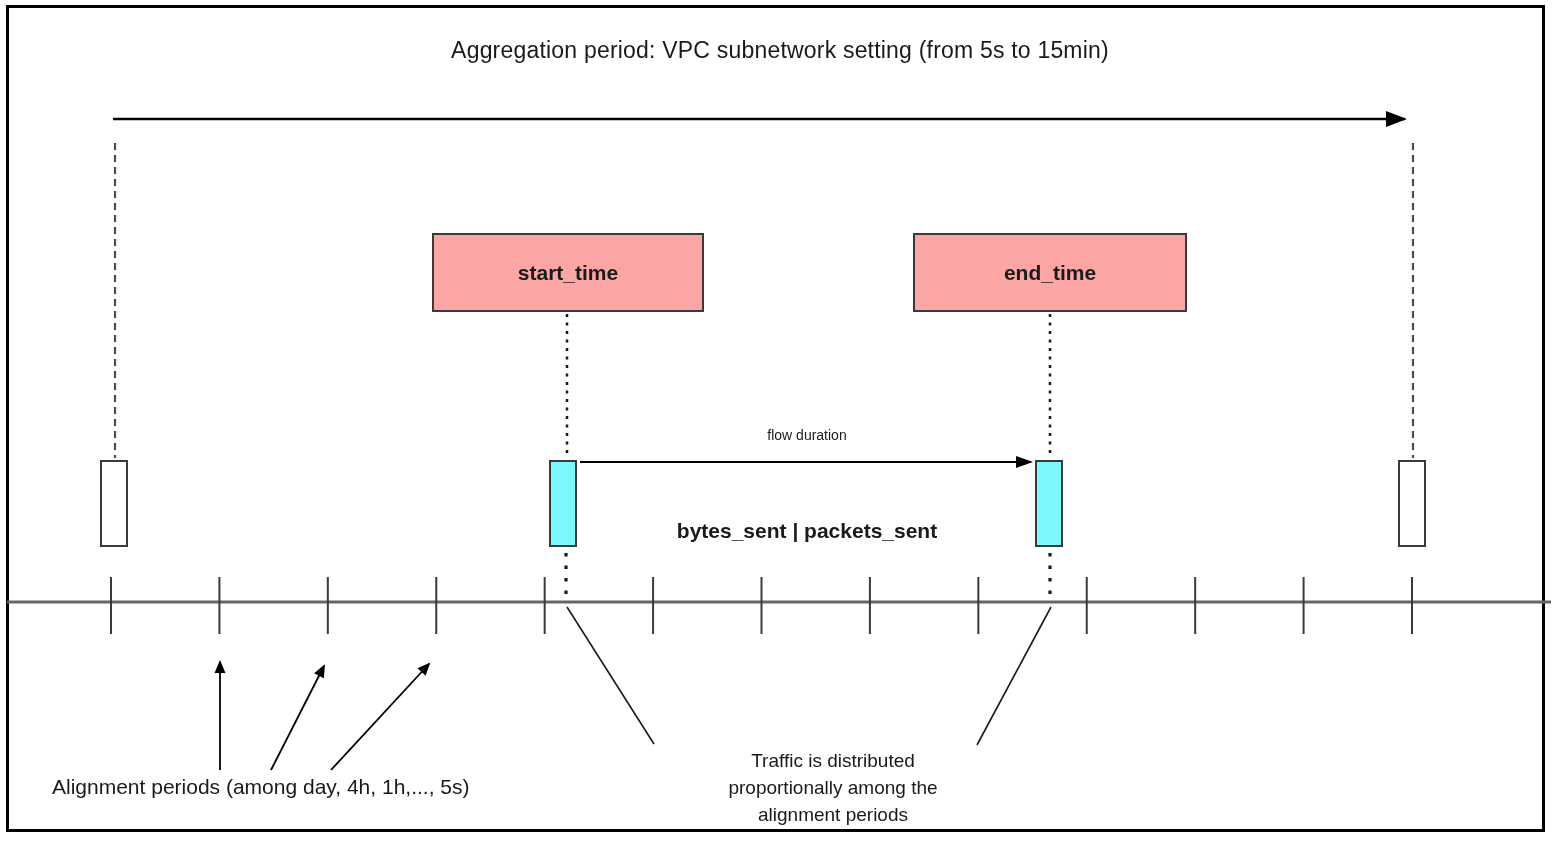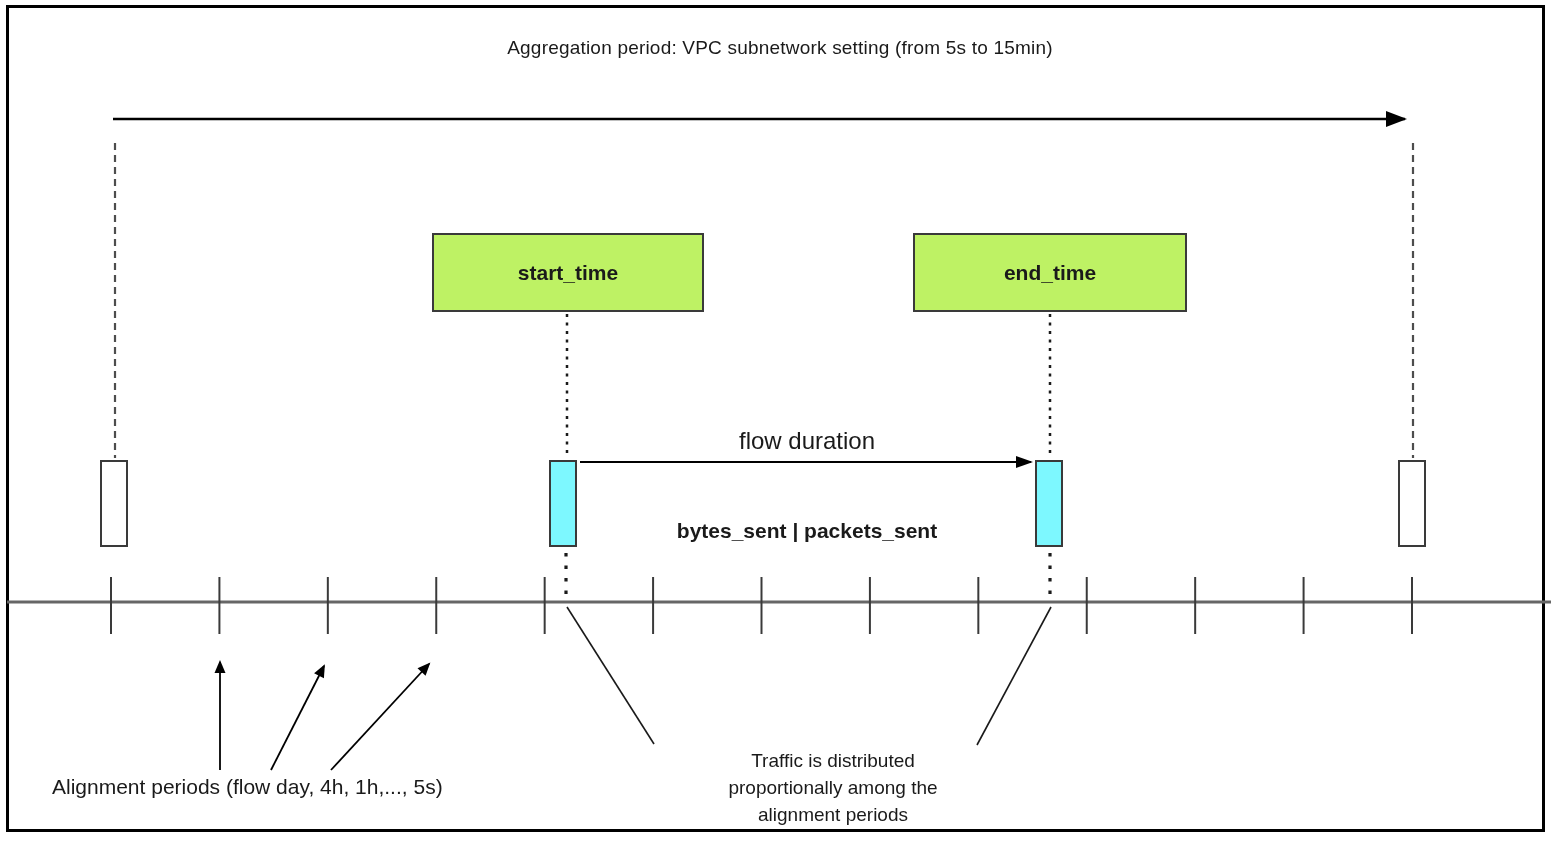--- a/index.html
+++ b/index.html
@@ -1,31 +1,31 @@
 <!DOCTYPE html>
 <html><head>
 <meta charset="utf-8">
 <style>
   html,body{margin:0;padding:0;background:#ffffff;}
   body{width:1560px;height:846px;position:relative;font-family:"Liberation Sans",sans-serif;color:#1a1a1a;overflow:hidden;}
   .frame{position:absolute;left:6px;top:5px;width:1539px;height:827px;border:3px solid #000;background:#fff;box-sizing:border-box;}
   svg.overlay{position:absolute;left:0;top:0;width:1560px;height:846px;}
   .abs{position:absolute;}
-  .title{left:0;top:37px;width:1560px;text-align:center;font-size:19px;letter-spacing:.2px;}
-  .label-box{border:2px solid #3a3a3a;background:#bef264;display:flex;align-items:center;justify-content:center;font-weight:bold;font-size:21px;box-sizing:border-box;}
+  .title{left:0;top:37px;width:1560px;text-align:center;font-size:23px;letter-spacing:.2px;}
+  .label-box{border:2px solid #3a3a3a;background:#fca5a5;display:flex;align-items:center;justify-content:center;font-weight:bold;font-size:21px;box-sizing:border-box;}
   #start-box{left:432px;top:233px;width:272px;height:79px;}
   #end-box{left:913px;top:233px;width:274px;height:79px;}
   .bar{border:2px solid #3a3a3a;box-sizing:border-box;top:460px;width:28px;height:87px;}
   .white-bar{background:#ffffff;}
   #white-bar-left{left:100px;}
   #white-bar-right{left:1398px;}
   .flow-bar{background:#7df8ff;}
   #flow-bar-start{left:549px;}
   #flow-bar-end{left:1035px;}
-  .flow-duration{left:807px;top:427px;transform:translateX(-50%);font-size:24px;}
+  .flow-duration{left:807px;top:427px;transform:translateX(-50%);font-size:14px;}
   .metrics{left:807px;top:491px;transform:translateX(-50%);font-size:21px;font-weight:bold;white-space:nowrap;margin-top:28px;}
   .alignment-label{left:52px;top:775px;font-size:21px;white-space:nowrap;}
   .traffic-note{left:817px;top:747px;transform:translateX(-50%);font-size:19px;line-height:27px;text-align:center;white-space:pre-line;margin-left:16px;}
 </style>
 </head>
 <body>
 
 <div class="frame abs"></div>
 
 <svg class="overlay">
@@ -88,16 +88,16 @@
   <span>end_time</span>
 </div>
 
 <div class="abs bar white-bar" id="white-bar-left"></div>
 <div class="abs bar white-bar" id="white-bar-right"></div>
 <div class="abs bar flow-bar" id="flow-bar-start" style="background: rgb(125, 248, 255);"></div>
 <div class="abs bar flow-bar" id="flow-bar-end" style="background: rgb(125, 248, 255);"></div>
 
 <div class="abs flow-duration">flow duration</div>
 <div class="abs metrics">bytes_sent | packets_sent</div>
-<div class="abs alignment-label">Alignment periods (flow day, 4h, 1h,..., 5s)</div>
+<div class="abs alignment-label">Alignment periods (among day, 4h, 1h,..., 5s)</div>
 <div class="abs traffic-note">Traffic is distributed
 proportionally among the
 alignment periods</div>
 
 </body></html>

